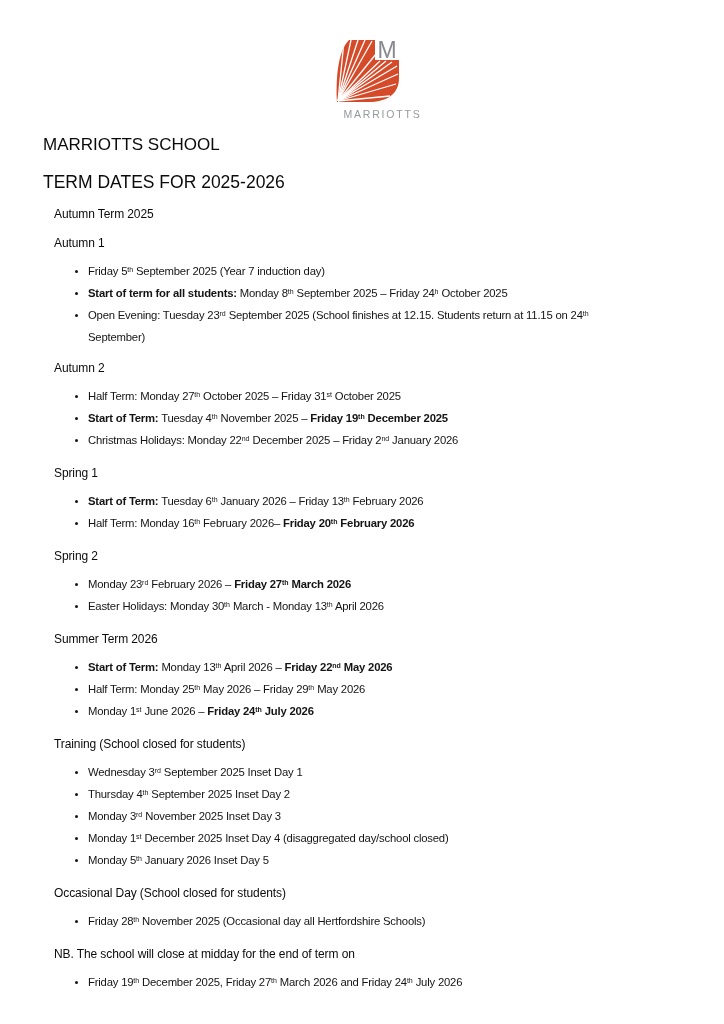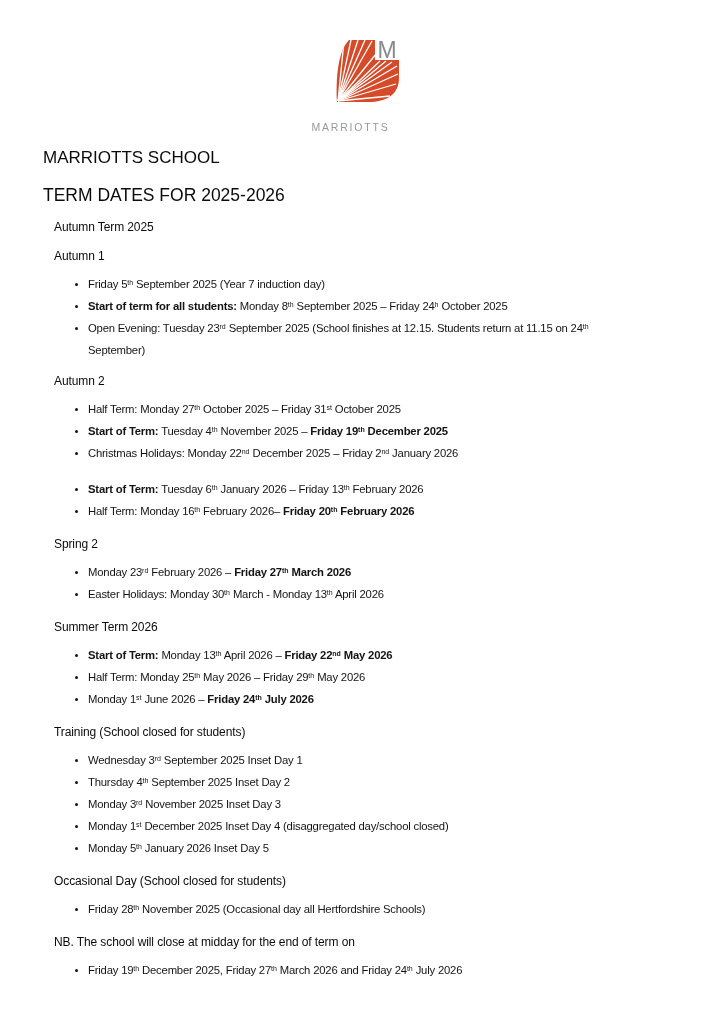--- a/index.html
+++ b/index.html
@@ -5,22 +5,22 @@
   html,body{margin:0;padding:0;}
   body{
     width:724px;height:1024px;background:#ffffff;overflow:hidden;
     font-family:"Liberation Sans",sans-serif;color:#111;
     -webkit-font-smoothing:antialiased;
   }
   .page{padding:0 34px 0 43px;}
   .logo-wrap{width:110px;margin:40px auto 0;text-align:center;}
   .logo-svg{display:block;margin:0 auto;}
   .wordmark{
-    font-size:10.5px;letter-spacing:1.8px;color:#96989b;margin-top:18px;
-    text-align:left;white-space:nowrap;
+    font-size:10.5px;letter-spacing:1.8px;color:#96989b;margin-top:5px;
+    text-align:right;white-space:nowrap;
   }
   h1{font-weight:normal;color:#0b0b0b;}
   .school-title{font-size:17px;margin:15px 0 0;line-height:20px;}
   .doc-title{font-size:17.5px;margin:17px 0 8px;line-height:21px;}
   .doc h3{
     font-size:12px;font-weight:normal;margin:14px 11px 10px;line-height:15px;
     letter-spacing:-0.1px;color:#0b0b0b;
   }
   .doc ul{margin:0 0 14px;padding-left:45px;list-style:disc outside;}
   .doc li{
@@ -74,20 +74,21 @@
         <li><span>Friday 5</span><span class="sup">th</span><span> September 2025 (Year 7 induction day)</span></li>
         <li><span class="b">Start of term for all students:</span><span> Monday 8</span><span class="sup">th</span><span> September 2025 – Friday 24</span><span class="sup">h</span><span> October 2025</span></li>
         <li><span>Open Evening: Tuesday 23</span><span class="sup">rd</span><span> September 2025 (School finishes at 12.15.  Students return at 11.15 on 24</span><span class="sup">th</span><br><span>September)</span></li>
       </ul>
       <h3>Autumn 2</h3>
       <ul>
         <li><span>Half Term: Monday 27</span><span class="sup">th</span><span> October 2025 – Friday 31</span><span class="sup">st</span><span> October 2025</span></li>
         <li><span class="b">Start of Term:</span><span> Tuesday 4</span><span class="sup">th</span><span>  November 2025 – </span><span class="b">Friday 19</span><span class="b sup">th</span><span class="b"> December 2025</span></li>
         <li><span>Christmas Holidays: Monday 22</span><span class="sup">nd</span><span> December 2025 – Friday 2</span><span class="sup">nd</span><span> January 2026</span></li>
       </ul>
+      <h3>Spring 1</h3>
       <ul>
         <li><span class="b">Start of Term:</span><span> Tuesday 6</span><span class="sup">th</span><span> January 2026 – Friday 13</span><span class="sup">th</span><span> February 2026</span></li>
         <li><span>Half Term: Monday 16</span><span class="sup">th</span><span> February 2026– </span><span class="b">Friday 20</span><span class="b sup">th</span><span class="b"> February 2026</span></li>
       </ul>
       <h3>Spring 2</h3>
       <ul>
         <li><span>Monday 23</span><span class="sup">rd</span><span> February 2026 – </span><span class="b">Friday 27</span><span class="b sup">th</span><span class="b"> March 2026</span></li>
         <li><span>Easter Holidays: Monday 30</span><span class="sup">th</span><span> March - Monday 13</span><span class="sup">th</span><span> April 2026</span></li>
       </ul>
       <h3>Summer Term 2026</h3>

